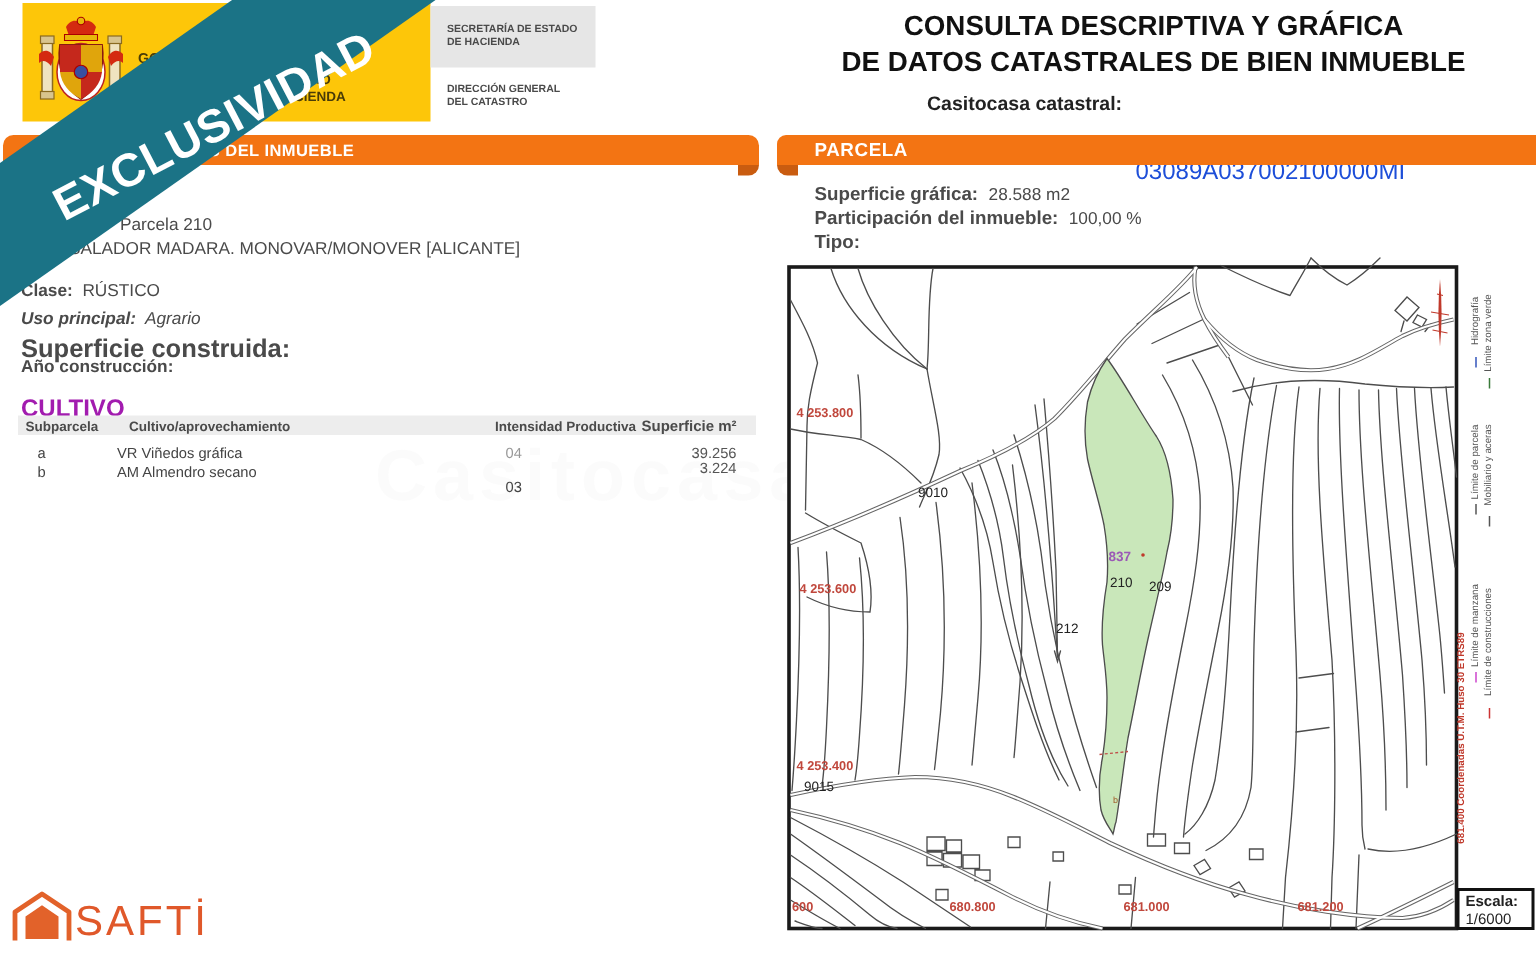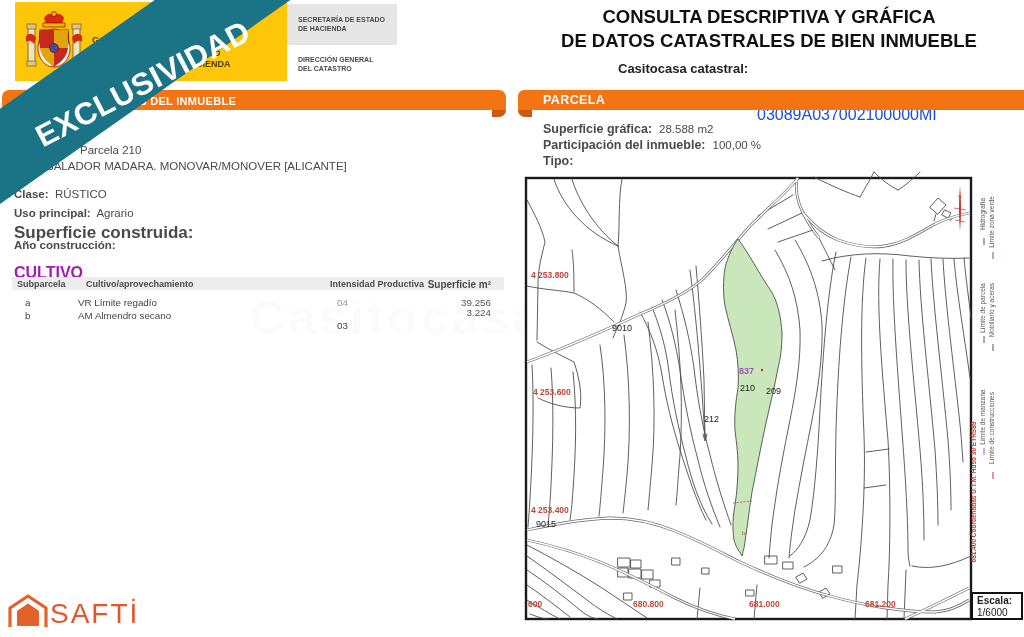--- a/index.html
+++ b/index.html
@@ -61,40 +61,40 @@
 <div class="abs" style="left:518px;top:110px;width:14px;height:7px;background:#c95c10;border-radius:0 0 0 14px;"></div>
 
 <div class="abs" style="left:543px;top:93px;font-size:12.5px;font-weight:bold;color:#fff;letter-spacing:0.4px;">PARCELA</div>
 
 <div class="abs" style="left:80px;top:144px;font-size:11.5px;color:#4a4a4a;text-align:right;">Parcela 210</div>
 
 <div class="abs" style="left:46px;top:160px;font-size:11.5px;color:#4a4a4a;">SALADOR MADARA. MONOVAR/MONOVER [ALICANTE]</div>
 
 <div class="abs" style="left:14px;top:188px;font-size:11.5px;color:#4a4a4a;"><b>Clase:</b>&nbsp; RÚSTICO</div>
 
-<div class="abs" style="left:14px;top:207px;font-size:11.5px;color:#4a4a4a;"><b>Uso principal:</b>&nbsp; <span style="font-size:11.5px;">Agrario</span></div>
+<div class="abs" style="left:14px;top:207px;font-size:11.5px;color:#4a4a4a;font-style:italic;"><b>Uso principal:</b>&nbsp; <span style="font-size:11.5px;">Agrario</span></div>
 
 <div class="abs" style="left:14px;top:223px;font-size:17px;color:#4a4a4a;"><b>Superficie construida:</b></div>
 
 <div class="abs" style="left:14px;top:239px;font-size:11.5px;color:#4a4a4a;"><b>Año construcción:</b></div>
 
 <div class="abs" style="left:14px;top:264px;font-size:16px;font-weight:bold;color:#a21caf;text-decoration:underline;">CULTIVO</div>
 
 <div class="abs" style="left:12px;top:277px;width:492px;height:13px;background:#ededed;"></div>
 
 <div class="abs" style="left:17px;top:279px;font-size:9px;font-weight:bold;color:#4a4a4a;">Subparcela</div>
 
 <div class="abs" style="left:86px;top:279px;font-size:9px;font-weight:bold;color:#4a4a4a;">Cultivo/aprovechamiento</div>
 
 <div class="abs" style="left:330px;top:279px;font-size:9px;font-weight:bold;color:#4a4a4a;">Intensidad Productiva</div>
 
 <div class="abs" style="left:400px;top:279px;width:91px;text-align:right;font-size:10px;font-weight:bold;color:#4a4a4a;">Superficie m²</div>
 
 <div class="abs" style="left:25px;top:297px;font-size:9.8px;color:#444;">a</div>
-<div class="abs" style="left:78px;top:297px;font-size:9.8px;color:#444;">VR Límite regadío</div>
+<div class="abs" style="left:78px;top:297px;font-size:9.8px;color:#444;">VR Viñedos gráfica</div>
 <div class="abs" style="left:337px;top:297px;font-size:9.8px;color:#999;">04</div>
 <div class="abs" style="left:400px;top:297px;width:91px;text-align:right;font-size:9.8px;color:#555;">39.256</div>
 
 <div class="abs" style="left:25px;top:310px;font-size:9.8px;color:#444;">b</div>
 <div class="abs" style="left:78px;top:310px;font-size:9.8px;color:#444;">AM Almendro secano</div>
 <div class="abs" style="left:337px;top:320px;font-size:9.8px;color:#444;">03</div>
 <div class="abs" style="left:400px;top:307px;width:91px;text-align:right;font-size:9.8px;color:#555;">3.224</div>
 
 <div class="abs" style="left:250px;top:290px;font-size:48px;font-weight:bold;color:rgba(130,130,130,0.035);letter-spacing:4px;">Casitocasa</div>
 

